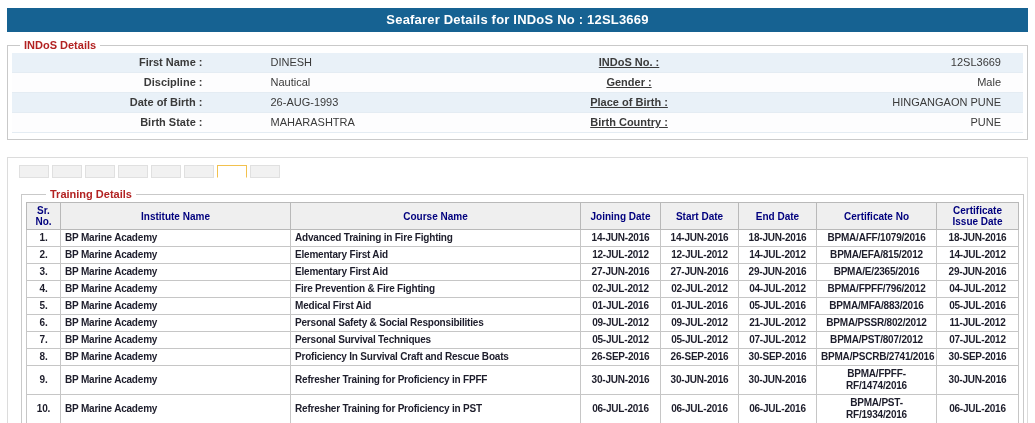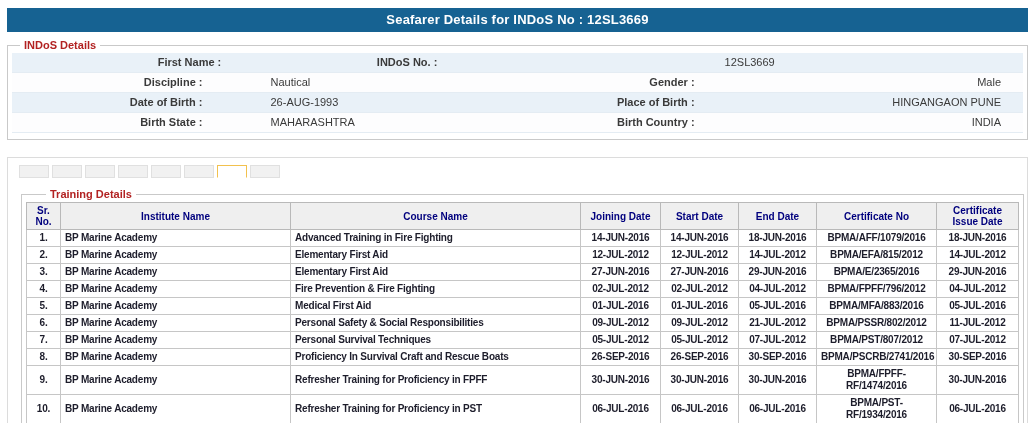--- a/index.html
+++ b/index.html
@@ -38,21 +38,21 @@
     display: flex;
     align-items: center;
     font-size: 11px;
     border-bottom: 1px solid #e4ecf3;
     background: #fdfdfe;
   }
   .detail-row:nth-child(odd) { background: #e9f1f8; }
   .detail-row > div { padding: 3px 22px; line-height: 13px; margin-left: 24px; }
   .dl-label { width: 20.5%; text-align: right; font-weight: bold; color: #3a3a3a; }
   .dl-value { width: 29.5%; text-align: left; color: #3a3a3a; }
-  .dr-label { width: 19%; text-align: right; font-weight: bold; color: #3a3a3a; }
+  .dr-label { width: 19%; text-align: center; font-weight: bold; color: #3a3a3a; text-decoration: underline; }
   .dr-value { width: 31%; text-align: right; color: #3a3a3a; }
 
   
   .bottom-panel {
     margin: 17px 7px 0 7px;
     border: 1px solid #dcdcdc;
     padding: 7px 11px 15px 11px;
   }
   .tabs { display: flex; gap: 3px; }
   .tab {
@@ -122,40 +122,41 @@
 </head>
 <body>
 
 <div class="title-bar">Seafarer Details for INDoS No : 12SL3669</div>
 
 <fieldset class="box">
   <legend>INDoS Details</legend>
   <div class="detail-rows">
     <div class="detail-row">
         <div class="dl-label">First Name :</div>
+        <div class="dl-value">DINESH</div>
         <div class="dr-label">INDoS No. :</div>
         <div class="dr-value">12SL3669</div>
       </div>
       <div class="detail-row">
         <div class="dl-label">Discipline :</div>
         <div class="dl-value">Nautical</div>
         <div class="dr-label">Gender :</div>
         <div class="dr-value">Male</div>
       </div>
       <div class="detail-row">
         <div class="dl-label">Date of Birth :</div>
         <div class="dl-value">26-AUG-1993</div>
         <div class="dr-label">Place of Birth :</div>
         <div class="dr-value">HINGANGAON PUNE</div>
       </div>
       <div class="detail-row">
         <div class="dl-label">Birth State :</div>
         <div class="dl-value">MAHARASHTRA</div>
         <div class="dr-label">Birth Country :</div>
-        <div class="dr-value">INDIA</div>
+        <div class="dr-value">PUNE</div>
       </div>
   </div>
 </fieldset>
 
 <div class="bottom-panel">
   <div class="tabs">
     <div class="tab"></div>
       <div class="tab"></div>
       <div class="tab"></div>
       <div class="tab"></div>

